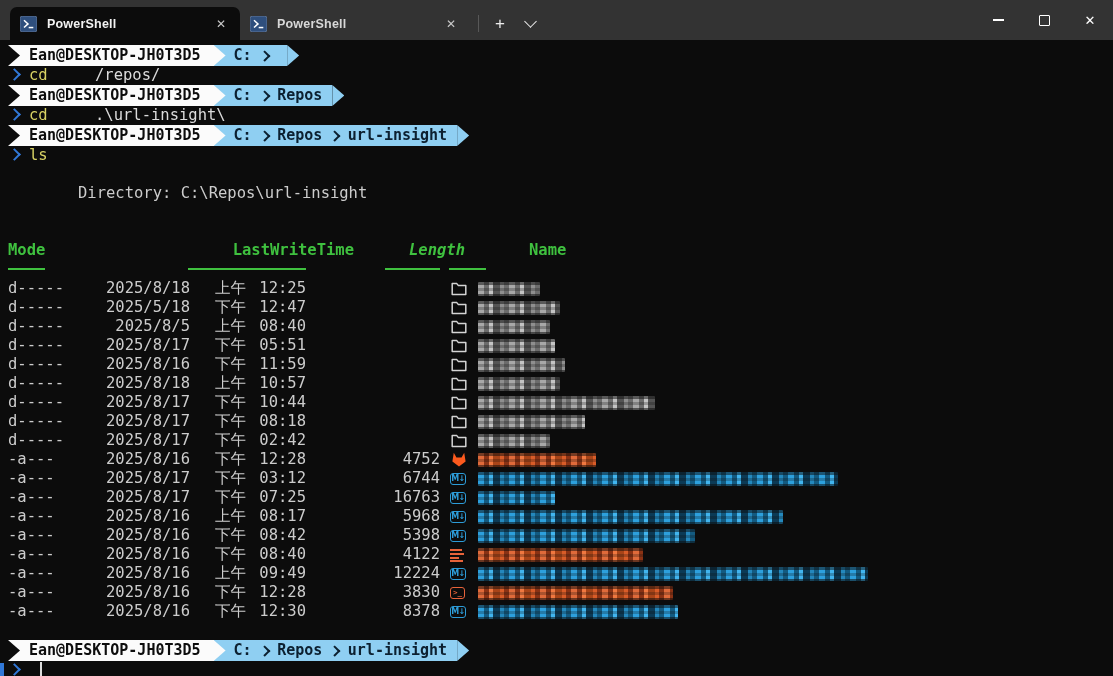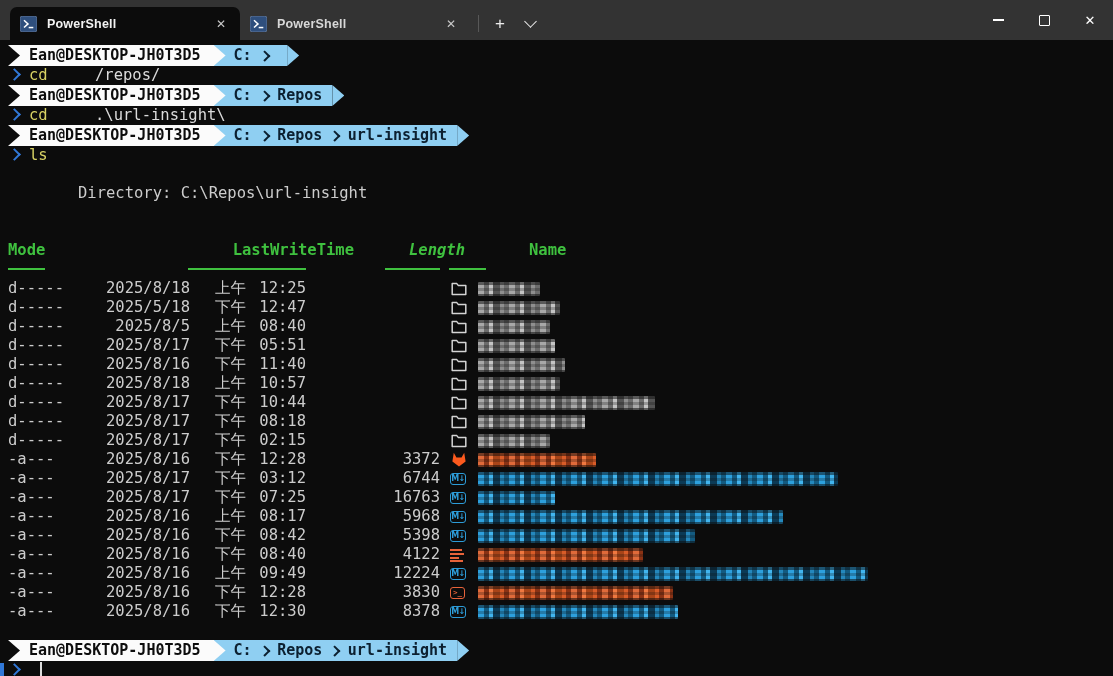--- a/index.html
+++ b/index.html
@@ -134,26 +134,26 @@
   </div>
 
   <div class="term" id="term"><div class="pbar"><span class="pwhite"><i class="a0"></i><span>Ean@DESKTOP-JH0T3D5</span></span><span class="pblue"><i class="awb"></i><span>C:</span><i class="chev"></i></span><i class="abe"></i></div><div class="line"><i class="pchev"></i><span class="cmd">cd</span><span class="args"> /repos/</span></div><div class="pbar"><span class="pwhite"><i class="a0"></i><span>Ean@DESKTOP-JH0T3D5</span></span><span class="pblue"><i class="awb"></i><span>C:</span><i class="chev"></i><span>Repos</span></span><i class="abe"></i></div><div class="line"><i class="pchev"></i><span class="cmd">cd</span><span class="args"> .\url-insight\</span></div><div class="pbar"><span class="pwhite"><i class="a0"></i><span>Ean@DESKTOP-JH0T3D5</span></span><span class="pblue"><i class="awb"></i><span>C:</span><i class="chev"></i><span>Repos</span><i class="chev"></i><span>url-insight</span></span><i class="abe"></i></div><div class="line"><i class="pchev"></i><span class="cmd">ls</span></div><div class="line"></div><div class="line dirline">Directory: C:\Repos\url-insight</div><div class="line"></div><div class="line"></div><div class="trow hdr"><span>Mode</span><span class="c-r" style="grid-column: 2 / 5;">LastWriteTime</span><span class="c-r hlen">Length</span><span style="grid-column: 6 / 8; margin-left: 9px;">Name</span></div><div class="ulrow"><i class="ul" style="left: 0px; width: 37px;"></i><i class="ul" style="left: 180px; width: 118px;"></i><i class="ul" style="left: 377px; width: 55px;"></i><i class="ul" style="left: 441px; width: 37px;"></i></div><div class="trow"><span>d-----</span><span class="c-r">2025/8/18</span><span class="c-r">上午</span><span class="c-r">12:25</span><span class="c-r"></span><span class="icell"><span class="fi"><svg width="16" height="14" viewBox="0 0 16 14">
               <path d="M1.2 12.6V1.6h4.6l1.6 2h7.4v9z" fill="none" stroke="#d4d4d4" stroke-width="1.5" stroke-linejoin="round"></path>
             </svg></span></span><span class="ncell"><i class="mosaic m-gray" style="width: 62px;"></i></span></div><div class="trow"><span>d-----</span><span class="c-r">2025/5/18</span><span class="c-r">下午</span><span class="c-r">12:47</span><span class="c-r"></span><span class="icell"><span class="fi"><svg width="16" height="14" viewBox="0 0 16 14">
               <path d="M1.2 12.6V1.6h4.6l1.6 2h7.4v9z" fill="none" stroke="#d4d4d4" stroke-width="1.5" stroke-linejoin="round"></path>
             </svg></span></span><span class="ncell"><i class="mosaic m-gray" style="width: 82px;"></i></span></div><div class="trow"><span>d-----</span><span class="c-r">2025/8/5</span><span class="c-r">上午</span><span class="c-r">08:40</span><span class="c-r"></span><span class="icell"><span class="fi"><svg width="16" height="14" viewBox="0 0 16 14">
               <path d="M1.2 12.6V1.6h4.6l1.6 2h7.4v9z" fill="none" stroke="#d4d4d4" stroke-width="1.5" stroke-linejoin="round"></path>
             </svg></span></span><span class="ncell"><i class="mosaic m-gray" style="width: 72px;"></i></span></div><div class="trow"><span>d-----</span><span class="c-r">2025/8/17</span><span class="c-r">下午</span><span class="c-r">05:51</span><span class="c-r"></span><span class="icell"><span class="fi"><svg width="16" height="14" viewBox="0 0 16 14">
               <path d="M1.2 12.6V1.6h4.6l1.6 2h7.4v9z" fill="none" stroke="#d4d4d4" stroke-width="1.5" stroke-linejoin="round"></path>
-            </svg></span></span><span class="ncell"><i class="mosaic m-gray" style="width: 77px;"></i></span></div><div class="trow"><span>d-----</span><span class="c-r">2025/8/16</span><span class="c-r">下午</span><span class="c-r">11:40</span><span class="c-r"></span><span class="icell"><span class="fi"><svg width="16" height="14" viewBox="0 0 16 14">
+            </svg></span></span><span class="ncell"><i class="mosaic m-gray" style="width: 77px;"></i></span></div><div class="trow"><span>d-----</span><span class="c-r">2025/8/16</span><span class="c-r">下午</span><span class="c-r">11:59</span><span class="c-r"></span><span class="icell"><span class="fi"><svg width="16" height="14" viewBox="0 0 16 14">
               <path d="M1.2 12.6V1.6h4.6l1.6 2h7.4v9z" fill="none" stroke="#d4d4d4" stroke-width="1.5" stroke-linejoin="round"></path>
             </svg></span></span><span class="ncell"><i class="mosaic m-gray" style="width: 87px;"></i></span></div><div class="trow"><span>d-----</span><span class="c-r">2025/8/18</span><span class="c-r">上午</span><span class="c-r">10:57</span><span class="c-r"></span><span class="icell"><span class="fi"><svg width="16" height="14" viewBox="0 0 16 14">
               <path d="M1.2 12.6V1.6h4.6l1.6 2h7.4v9z" fill="none" stroke="#d4d4d4" stroke-width="1.5" stroke-linejoin="round"></path>
             </svg></span></span><span class="ncell"><i class="mosaic m-gray" style="width: 82px;"></i></span></div><div class="trow"><span>d-----</span><span class="c-r">2025/8/17</span><span class="c-r">下午</span><span class="c-r">10:44</span><span class="c-r"></span><span class="icell"><span class="fi"><svg width="16" height="14" viewBox="0 0 16 14">
               <path d="M1.2 12.6V1.6h4.6l1.6 2h7.4v9z" fill="none" stroke="#d4d4d4" stroke-width="1.5" stroke-linejoin="round"></path>
             </svg></span></span><span class="ncell"><i class="mosaic m-gray" style="width: 177px;"></i></span></div><div class="trow"><span>d-----</span><span class="c-r">2025/8/17</span><span class="c-r">下午</span><span class="c-r">08:18</span><span class="c-r"></span><span class="icell"><span class="fi"><svg width="16" height="14" viewBox="0 0 16 14">
               <path d="M1.2 12.6V1.6h4.6l1.6 2h7.4v9z" fill="none" stroke="#d4d4d4" stroke-width="1.5" stroke-linejoin="round"></path>
-            </svg></span></span><span class="ncell"><i class="mosaic m-gray" style="width: 107px;"></i></span></div><div class="trow"><span>d-----</span><span class="c-r">2025/8/17</span><span class="c-r">下午</span><span class="c-r">02:15</span><span class="c-r"></span><span class="icell"><span class="fi"><svg width="16" height="14" viewBox="0 0 16 14">
+            </svg></span></span><span class="ncell"><i class="mosaic m-gray" style="width: 107px;"></i></span></div><div class="trow"><span>d-----</span><span class="c-r">2025/8/17</span><span class="c-r">下午</span><span class="c-r">02:42</span><span class="c-r"></span><span class="icell"><span class="fi"><svg width="16" height="14" viewBox="0 0 16 14">
               <path d="M1.2 12.6V1.6h4.6l1.6 2h7.4v9z" fill="none" stroke="#d4d4d4" stroke-width="1.5" stroke-linejoin="round"></path>
-            </svg></span></span><span class="ncell"><i class="mosaic m-gray" style="width: 72px;"></i></span></div><div class="trow"><span>-a---</span><span class="c-r">2025/8/16</span><span class="c-r">下午</span><span class="c-r">12:28</span><span class="c-r">3372</span><span class="icell"><span class="fi"><svg width="16" height="15" viewBox="0 0 36 34">
+            </svg></span></span><span class="ncell"><i class="mosaic m-gray" style="width: 72px;"></i></span></div><div class="trow"><span>-a---</span><span class="c-r">2025/8/16</span><span class="c-r">下午</span><span class="c-r">12:28</span><span class="c-r">4752</span><span class="icell"><span class="fi"><svg width="16" height="15" viewBox="0 0 36 34">
               <path fill="#fc5a1e" d="M18 33 L3 21.5 6.2 1.5 12.2 12.5 h11.6 L29.8 1.5 33 21.5 Z"></path>
             </svg></span></span><span class="ncell"><i class="mosaic m-orange" style="width: 118px;"></i></span></div><div class="trow"><span>-a---</span><span class="c-r">2025/8/17</span><span class="c-r">下午</span><span class="c-r">03:12</span><span class="c-r">6744</span><span class="icell"><span class="md-ic">M↓</span></span><span class="ncell"><i class="mosaic m-blue" style="width: 360px;"></i></span></div><div class="trow"><span>-a---</span><span class="c-r">2025/8/17</span><span class="c-r">下午</span><span class="c-r">07:25</span><span class="c-r">16763</span><span class="icell"><span class="md-ic">M↓</span></span><span class="ncell"><i class="mosaic m-blue" style="width: 77px;"></i></span></div><div class="trow"><span>-a---</span><span class="c-r">2025/8/16</span><span class="c-r">上午</span><span class="c-r">08:17</span><span class="c-r">5968</span><span class="icell"><span class="md-ic">M↓</span></span><span class="ncell"><i class="mosaic m-blue" style="width: 305px;"></i></span></div><div class="trow"><span>-a---</span><span class="c-r">2025/8/16</span><span class="c-r">下午</span><span class="c-r">08:42</span><span class="c-r">5398</span><span class="icell"><span class="md-ic">M↓</span></span><span class="ncell"><i class="mosaic m-blue" style="width: 217px;"></i></span></div><div class="trow"><span>-a---</span><span class="c-r">2025/8/16</span><span class="c-r">下午</span><span class="c-r">08:40</span><span class="c-r">4122</span><span class="icell"><span class="yml-ic"></span></span><span class="ncell"><i class="mosaic m-orange" style="width: 165px;"></i></span></div><div class="trow"><span>-a---</span><span class="c-r">2025/8/16</span><span class="c-r">上午</span><span class="c-r">09:49</span><span class="c-r">12224</span><span class="icell"><span class="md-ic">M↓</span></span><span class="ncell"><i class="mosaic m-blue" style="width: 390px;"></i></span></div><div class="trow"><span>-a---</span><span class="c-r">2025/8/16</span><span class="c-r">下午</span><span class="c-r">12:28</span><span class="c-r">3830</span><span class="icell"><span class="sh-ic">&gt;_</span></span><span class="ncell"><i class="mosaic m-orange" style="width: 195px;"></i></span></div><div class="trow"><span>-a---</span><span class="c-r">2025/8/16</span><span class="c-r">下午</span><span class="c-r">12:30</span><span class="c-r">8378</span><span class="icell"><span class="md-ic">M↓</span></span><span class="ncell"><i class="mosaic m-blue" style="width: 200px;"></i></span></div><div class="line"></div><div class="pbar"><span class="pwhite"><i class="a0"></i><span>Ean@DESKTOP-JH0T3D5</span></span><span class="pblue"><i class="awb"></i><span>C:</span><i class="chev"></i><span>Repos</span><i class="chev"></i><span>url-insight</span></span><i class="abe"></i></div><div class="line curline"><i class="bell"></i><i class="pchev"></i><i class="cursor"></i></div></div>
 </div>
 
 </body></html>

